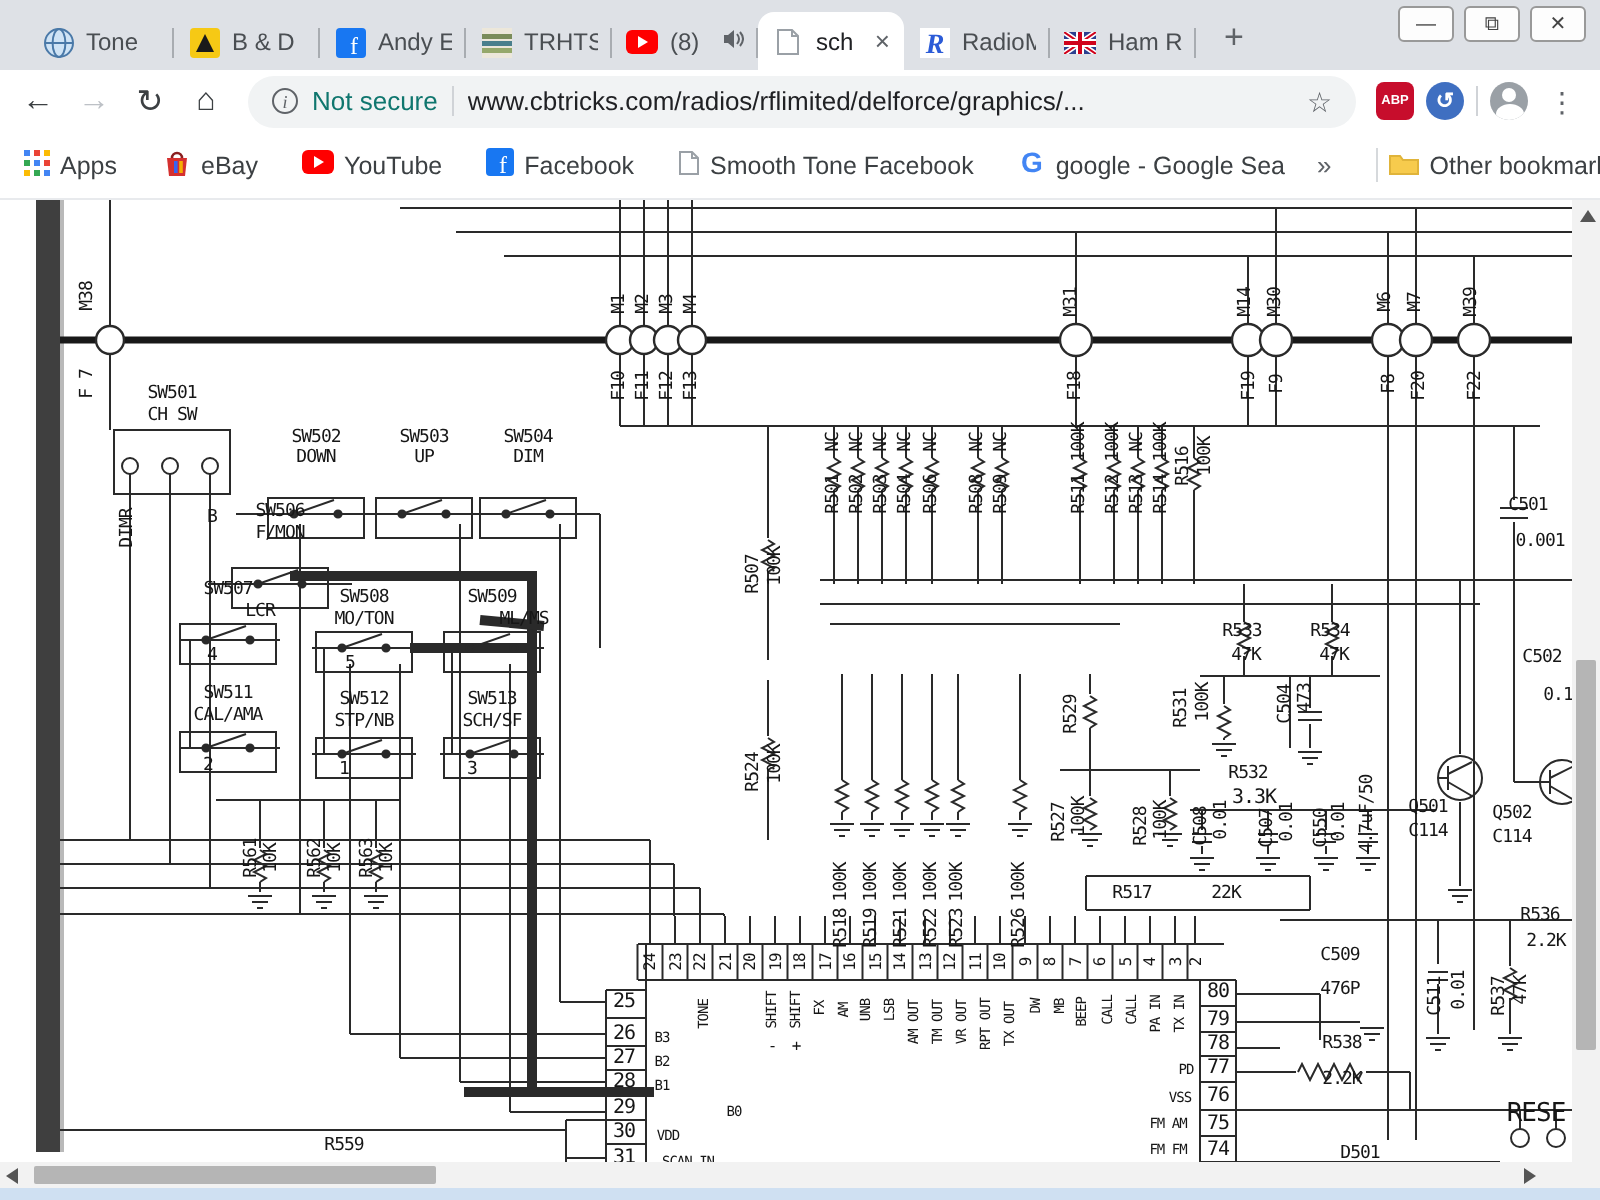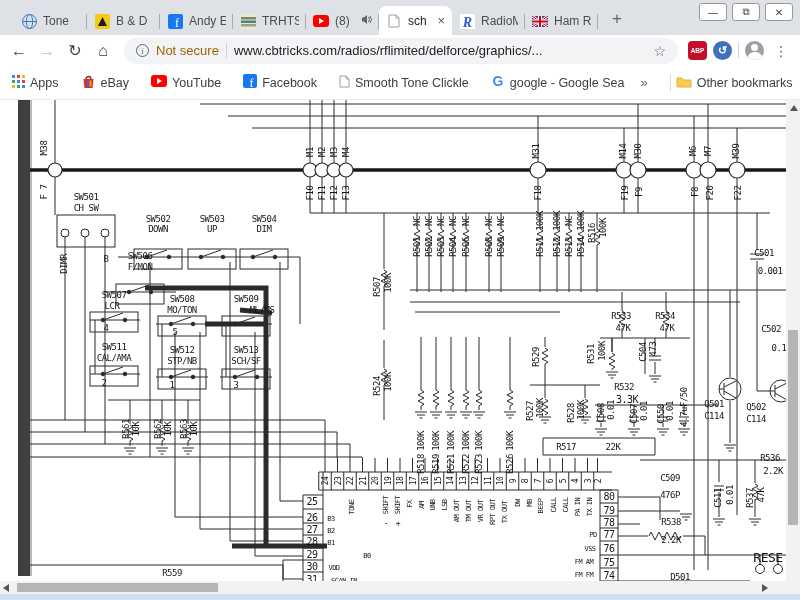--- a/index.html
+++ b/index.html
@@ -14,21 +14,21 @@
 .fav{width:16px;height:16px;flex:none;display:flex;align-items:center;justify-content:center}
 .newtab{width:26px;height:26px;margin:0 0 3px 6px;display:flex;align-items:center;justify-content:center;font-size:17px;color:#5f6368}
 .winbtns{position:absolute;top:3px;right:7px;display:flex;gap:5px}
 .wb{width:28px;height:18px;border:1px solid #999;border-radius:3px;background:#fdfdfd;display:flex;align-items:center;justify-content:center;font-size:10px;color:#444}
 
 .toolbar{height:31px;background:#fff;display:flex;align-items:center;padding:0 8px;gap:6px}
 .navbtn{width:22px;height:24px;display:flex;align-items:center;justify-content:center;font-size:16px;color:#3c4043}
 .navbtn.dis{color:#bdc1c6}
 .omni{flex:1;height:26px;background:#f1f3f4;border-radius:13px;display:flex;align-items:center;padding:0 12px;gap:7px;margin:0 4px;overflow:hidden}
 .infoi{width:13px;height:13px;border:1.3px solid #5f6368;border-radius:50%;color:#5f6368;font-size:9px;display:flex;align-items:center;justify-content:center;flex:none;font-family:"Liberation Serif",serif;font-style:italic}
-.sec{color:#a16207;font-size:13px;white-space:nowrap}
+.sec{color:#0f766e;font-size:13px;white-space:nowrap}
 .vdiv{width:1px;height:15px;background:#d0d3d7;flex:none}
 .url{color:#202124;font-size:13px;white-space:nowrap;overflow:hidden;flex:1}
 .star{color:#5f6368;font-size:14px}
 .exticon{width:19px;height:19px;border-radius:50%;display:flex;align-items:center;justify-content:center;color:#fff;font-weight:bold;flex:none}
 .abp{background:#c70d2c;font-size:6.5px;border-radius:4px}
 .blueext{background:#3f6fc1;font-size:11px}
 .avatar{width:19px;height:19px;border-radius:50%;background:#9aa0a6;position:relative;overflow:hidden}
 .avatar::before{content:"";position:absolute;left:6px;top:3px;width:7px;height:7px;border-radius:50%;background:#fff}
 .avatar::after{content:"";position:absolute;left:2.5px;top:11px;width:14px;height:10px;border-radius:50%;background:#fff}
 .menu3{color:#5f6368;font-size:14px;letter-spacing:0}
@@ -221,21 +221,21 @@
           <rect width="14" height="14" rx="2" fill="#1877f2"></rect>
           <text x="8.5" y="12.5" font-size="12" fill="#fff" text-anchor="middle" font-family="Liberation Serif">f</text>
         </svg></span>
     <span>Facebook</span>
   </div>
   <div class="bm">
     <span><svg width="11" height="13">
           <path d="M1 1h6l3 3v8H1z" fill="#fff" stroke="#9aa0a6"></path>
           <path d="M7 1v3h3" fill="none" stroke="#9aa0a6"></path>
         </svg></span>
-    <span>Smooth Tone Clickle</span>
+    <span>Smooth Tone Facebook</span>
   </div>
   <div class="bm">
     <span><svg width="14" height="14">
           <text x="7" y="12" font-size="14" fill="#4285f4" text-anchor="middle" font-weight="bold">G</text>
         </svg></span>
     <span>google - Google Sea</span>
   </div>
   <span class="chev">»</span>
   <div class="bm other">
     <span class="bdiv"></span>
@@ -512,21 +512,21 @@
       <span style="left: 106px; top: 159px; font-size: 9px;">B</span>
       <span style="left: 158px; top: 119px; font-size: 9px;">SW502</span>
       <span style="left: 158px; top: 129px; font-size: 9px;">DOWN</span>
       <span style="left: 212px; top: 119px; font-size: 9px;">SW503</span>
       <span style="left: 212px; top: 129px; font-size: 9px;">UP</span>
       <span style="left: 264px; top: 119px; font-size: 9px;">SW504</span>
       <span style="left: 264px; top: 129px; font-size: 9px;">DIM</span>
       <span style="left: 140px; top: 156px; font-size: 9px;">SW506</span>
       <span style="left: 140px; top: 167px; font-size: 9px;">F/MON</span>
       <span style="left: 114px; top: 195px; font-size: 9px;">SW507</span>
-      <span style="left: 112px; top: 206px; font-size: 9px;">LCR</span>
+      <span style="left: 112px; top: 206px; font-size: 9px; padding-left: 36px;">LCR</span>
       <span style="left: 106px; top: 228px; font-size: 9px;">4</span>
       <span style="left: 182px; top: 199px; font-size: 9px;">SW508</span>
       <span style="left: 182px; top: 210px; font-size: 9px;">MO/TON</span>
       <span style="left: 175px; top: 232px; font-size: 9px;">5</span>
       <span style="left: 246px; top: 199px; font-size: 9px;">SW509</span>
       <span style="left: 246px; top: 210px; font-size: 9px; margin-left: 16px;">ML/MS</span>
       <span style="left: 114px; top: 247px; font-size: 9px;">SW511</span>
       <span style="left: 114px; top: 258px; font-size: 9px;">CAL/AMA</span>
       <span style="left: 104px; top: 283px; font-size: 9px;">2</span>
       <span style="left: 182px; top: 250px; font-size: 9px;">SW512</span>

